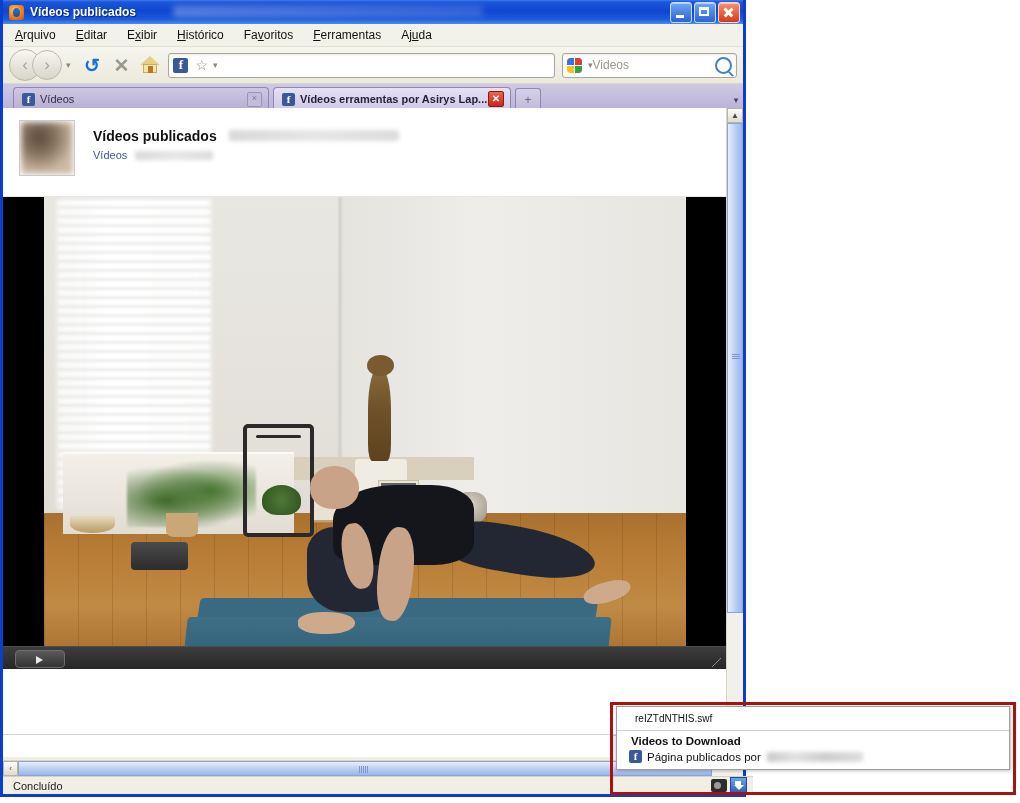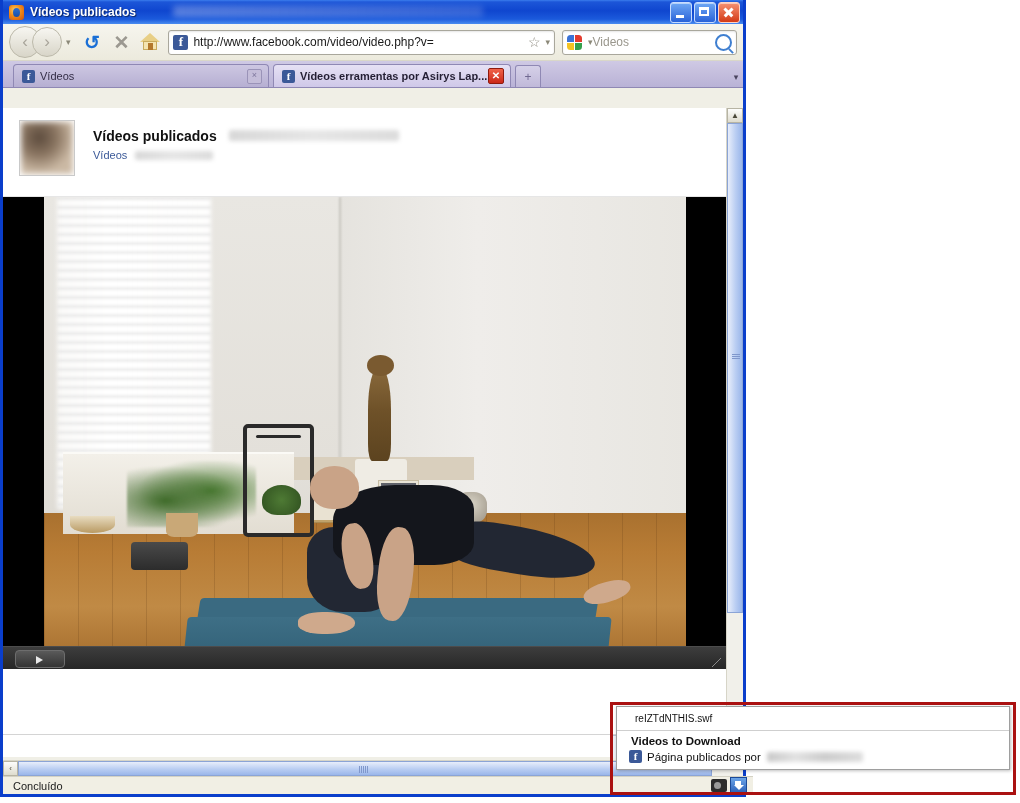--- a/index.html
+++ b/index.html
@@ -218,37 +218,45 @@
     <div class="tb-icon"></div>
     <div class="tb-title">Vídeos publicados</div>
     <div class="tb-ghost"></div>
     <div class="tb-buttons">
       <div class="tb-btn min"></div>
       <div class="tb-btn max"></div>
       <div class="tb-btn close"></div>
     </div>
   </div>
 
+  <div class="menubar">
+    <span><u>A</u>rquivo</span>
+    <span><u>E</u>ditar</span>
+    <span>E<u>x</u>ibir</span>
+    <span><u>H</u>istórico</span>
+    <span>Fa<u>v</u>oritos</span>
+    <span><u>F</u>erramentas</span>
+    <span>Aj<u>u</u>da</span>
+  </div>
 
   <div class="navbar">
     <div class="navbtns">
       <div class="navcircle">‹</div>
       <div class="navcircle fwd">›</div>
       <div class="navdrop">▾</div>
     </div>
     <div class="reload">↻</div>
     <div class="stopx">✕</div>
     <div class="homeicon">
       <div class="roof"></div>
         <div class="body"></div>
         <div class="door"></div>
     </div>
     <div class="urlbar">
       <div class="fbicon">f</div>
-      <div class="urltext">http://www.facebook.com/video/video.php?v=</div>
       <div class="star">☆</div>
       <div class="caret">▾</div>
     </div>
     <div class="searchbar">
       <div class="gicon">
           <i class="q1"></i>
           <i class="q2"></i>
           <i class="q3"></i>
           <i class="q4"></i>
         </div>

